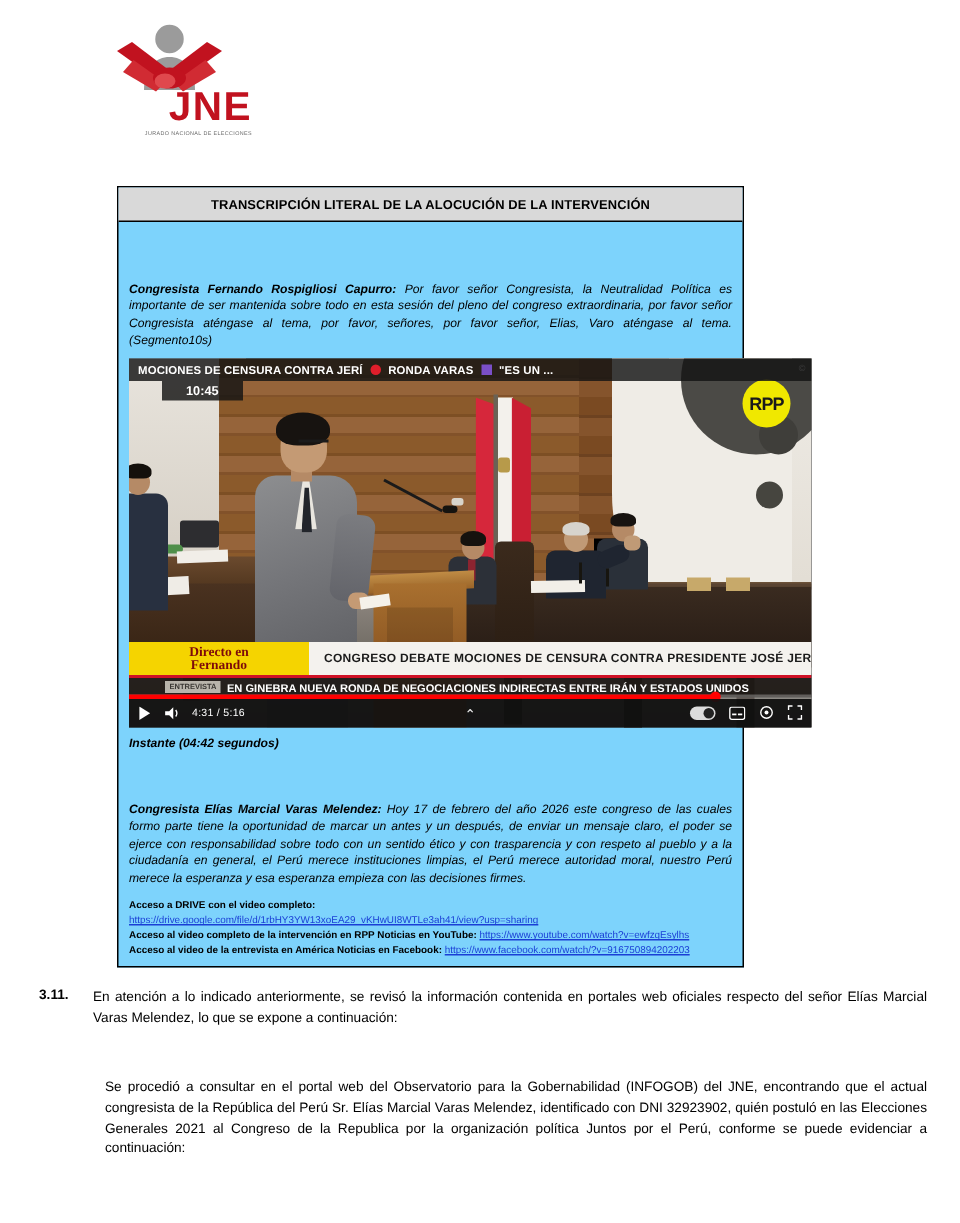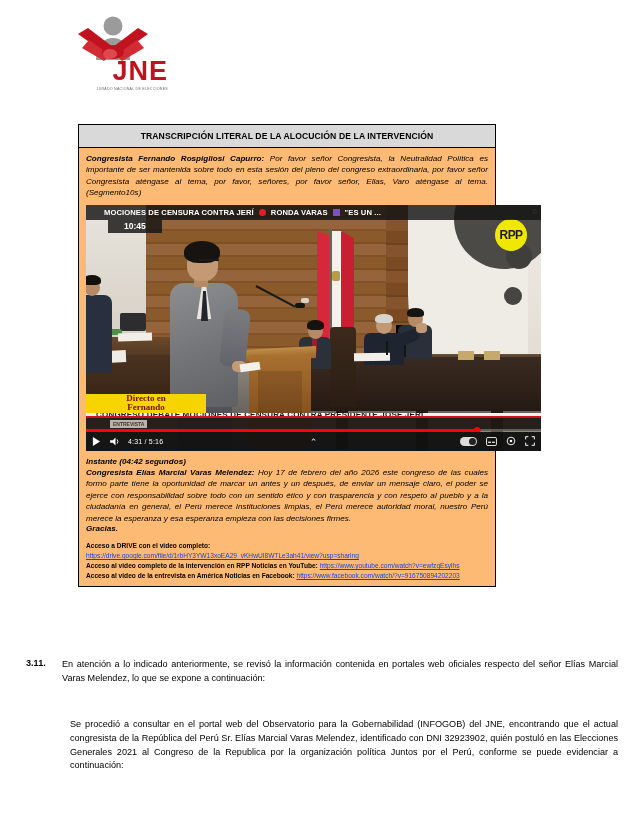--- a/index.html
+++ b/index.html
@@ -52,21 +52,21 @@
     white-space: nowrap;
   }
 
   
   .transcript-table {
     position: absolute;
     left: 78px;
     top: 124px;
     width: 418px;
     border: 1px solid #000;
-    background: #fdba74;
+    background: #7dd3fc;
   }
   .tt-head {
     background: #d9d9d9;
     border-bottom: 1px solid #000;
     text-align: center;
     font-weight: bold;
     font-size: 8.6px;
     letter-spacing: 0.1px;
     padding: 6px 4px 6px 4px;
   }
@@ -77,20 +77,21 @@
     font-style: italic;
     font-weight: bold;
     font-size: 8.1px;
     margin-bottom: 1px;
   }
   .blk-text {
     font-style: italic;
     font-size: 8.1px;
     line-height: 1.42;
     text-align: justify;
+    margin-top: 34px;
   }
   .blk-text .spk {
     font-weight: bold;
   }
   .blk-gracias {
     font-style: italic;
     font-weight: bold;
     font-size: 8.1px;
     margin-top: 0px;
   }
@@ -316,39 +317,38 @@
   }
   .vid-copyright {
     position:absolute; right:4px; top:4px; font-size:6px; color:#ddd;
   }
 
   
   .news-top {
     position:absolute; left:0; top:0; width:100%; height:15px;
     background: rgba(20,20,20,0.82);
     display:flex; align-items:center;
-    padding-left:18px; gap:5px;
+    padding-left:6px; gap:5px;
     font-family:"Liberation Sans", sans-serif;
     font-weight:bold; font-size:7.6px; color:#fff; letter-spacing:0.1px;
     white-space:nowrap; overflow:hidden;
   }
   .dot-red { width:7px; height:7px; border-radius:50%; background:#e01e2b; display:inline-block; flex:none; }
   .sq-purple { width:7px; height:7px; background:#7a4fc7; display:inline-block; flex:none; }
   .news-clock {
     position:absolute; left:22px; top:15px;
     background: rgba(20,20,20,0.82);
     color:#fff; font-weight:bold; font-size:8.5px;
     padding:1px 16px 2px 16px;
   }
 
   
   .lt-row {
     position:absolute; left:0; bottom:35px; width:100%; height:22px;
     display:flex;
-    flex-direction:column;
   }
   .lt-yellow {
     width:120px; background:#f5d400;
     display:flex; flex-direction:column; align-items:center; justify-content:center;
     font-family:"Liberation Serif", serif;
     font-weight:bold; font-size:9px; color:#7d0a0a; line-height:1.05;
   }
   .lt-main {
     flex:1; background:#f4f2ee;
     display:flex; align-items:center;
@@ -571,20 +571,21 @@
         <div class="lt-yellow">
           <span>Directo en</span>
           <span>Fernando</span>
         </div>
         <div class="lt-main">CONGRESO DEBATE MOCIONES DE CENSURA CONTRA PRESIDENTE JOSÉ JERÍ</div>
       </div>
       <div class="lt-redline"></div>
 
       <div class="lt-ticker">
         <span class="ticker-tag">ENTREVISTA</span>
+        <span>EN GINEBRA NUEVA RONDA DE NEGOCIACIONES INDIRECTAS ENTRE IRÁN Y ESTADOS UNIDOS</span>
       </div>
 
       <div class="yt-progress">
         <div class="yt-progress-fill" style="width: 86%;"></div>
         <div class="yt-progress-knob" style="left: 86%;"></div>
       </div>
 
       <div class="yt-controls">
         <span class="yt-icon">
           <svg width="9" height="9" viewBox="0 0 10 10">
@@ -620,21 +621,20 @@
             <path d="M0.8 4V0.8H4M8 0.8H11.2V4M11.2 8V11.2H8M4 11.2H0.8V8" stroke="#fff" stroke-width="1.2" fill="none"></path>
           </svg>
         </span>
       </div>
       <div class="yt-chevron">⌃</div>
     </div>
 
     <div style="margin-top:6px;">
       <div class="blk-label">Instante (04:42 segundos)</div>
       <div class="blk-text"><span class="spk">Congresista Elías Marcial Varas Melendez:</span><span> Hoy 17 de febrero del año 2026 este congreso de las cuales formo parte tiene la oportunidad de marcar un antes y un después, de enviar un mensaje claro, el poder se ejerce con responsabilidad sobre todo con un sentido ético y con trasparencia y con respeto al pueblo y a la ciudadanía en general, el Perú merece instituciones limpias, el Perú merece autoridad moral, nuestro Perú merece la esperanza y esa esperanza empieza con las decisiones firmes.</span></div>
-      <div class="blk-gracias">Gracias.</div>
     </div>
   </div>
 
   <div class="links-block">
     <div>
       <span class="lk-label">Acceso a DRIVE con el video completo:</span>
     </div>
     <div>
       <span class="lk-url">https://drive.google.com/file/d/1rbHY3YW13xoEA29_vKHwUI8WTLe3ah41/view?usp=sharing</span>
     </div>

